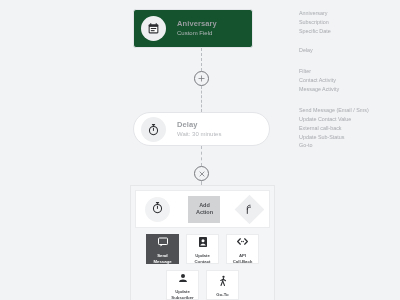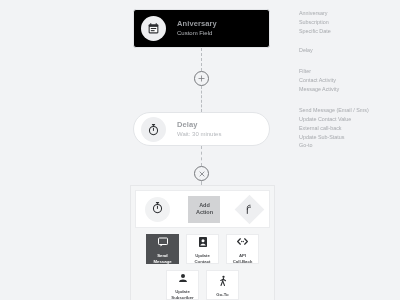--- a/index.html
+++ b/index.html
@@ -26,22 +26,22 @@
     position: absolute;
     left: 201px;
     width: 0;
     border-left: 1px dashed #b9bcc0;
   }
 
   
   #trigger-card {
     position: absolute;
     left: 133px; top: 9px;
-    width: 137px; height: 39px;
-    background: #000000;
+    width: 120px; height: 39px;
+    background: #14532d;
     border: 1px solid #e3e5e8;
     border-radius: 3px;
     display: flex;
     align-items: center;
     box-sizing: border-box;
   }
   .card-icon-circle {
     width: 25px; height: 25px;
     margin-left: 7px;
     border-radius: 50%;

